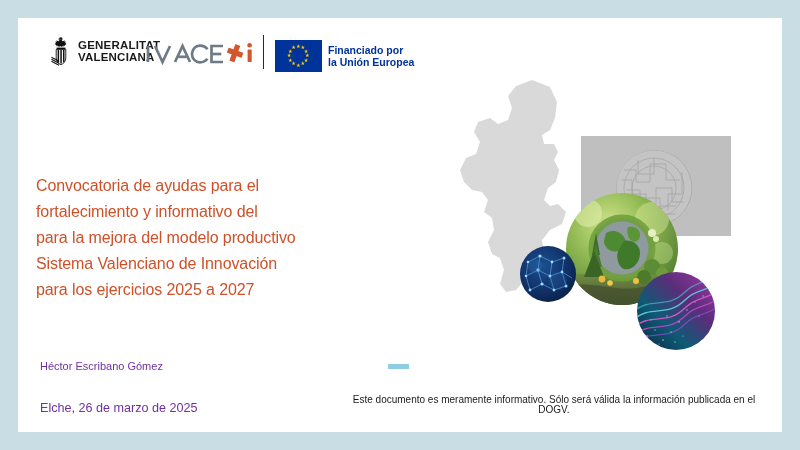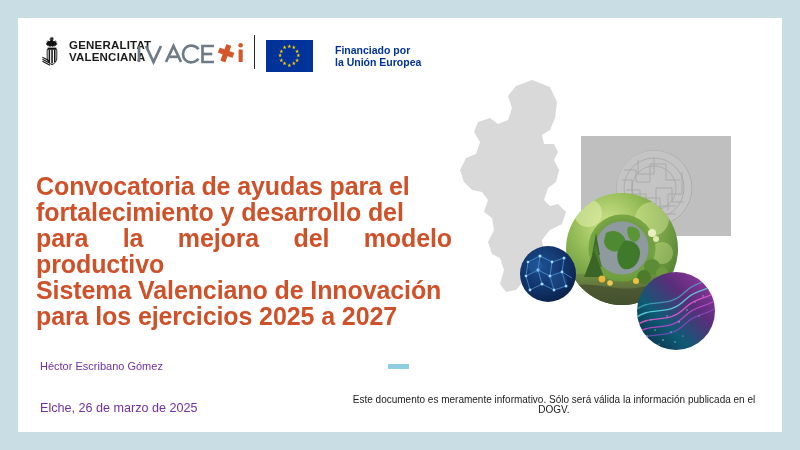--- a/index.html
+++ b/index.html
@@ -23,21 +23,21 @@
     top: 18px;
     width: 764px;
     height: 414px;
     background: #ffffff;
     overflow: hidden;
   }
 
   
   #logo-bar {
     position: absolute;
-    left: 4px; top: 0;
+    left: 13px; top: 0;
     width: 100%; height: 70px;
   }
 
   .gv-logo {
     position: absolute;
     left: 18px;
     top: 18px;
     display: flex;
     align-items: center;
     gap: 5px;
@@ -67,21 +67,21 @@
     height: 34px;
     background: #2a2a2a;
   }
 
   .eu-logo {
     position: absolute;
     left: 244px;
     top: 22px;
     display: flex;
     align-items: center;
-    gap: 22px;
+    gap: 6px;
   }
   .eu-flag {
     width: 47px; height: 32px;
     background: #003399;
     position: relative;
   }
   .eu-star {
     position: absolute;
     color: #FFCC00;
     font-size: 5.2px;
@@ -148,22 +148,22 @@
     left: 219px; top: 204px;
     width: 78px; height: 78px;
   }
 
   
   #title {
     position: absolute;
     left: 18px;
     top: 155px;
     width: 416px;
-    font-size: 25px;
-    font-weight: bold;
+    font-size: 16px;
+    font-weight: normal;
     line-height: 26px;
     color: #ce5129;
     text-align: justify;
     text-align-last: left;
     letter-spacing: -0.1px;
   }
   #title .lastline { text-align: right; }
 
   #author-block {
     position: absolute;
@@ -435,21 +435,21 @@
               <circle cx="46" cy="64" r="0.6"></circle>
             <circle cx="38" cy="70" r="0.7"></circle>
               <circle cx="62" cy="44" r="0.6"></circle>
           </g>
         </svg>
       </div>
     </div>
 
     <div id="title">
       <div>Convocatoria de ayudas para el</div>
-      <div>fortalecimiento y desarrollo del</div>
+      <div>fortalecimiento y informativo del</div>
       <div>para la mejora del modelo productivo</div>
       <div>Sistema Valenciano de Innovación</div>
       <div class="lastline">para los ejercicios 2025 a 2027</div>
     </div>
 
     <div id="author-block">
       <div id="author-name">Héctor Escribano Gómez</div>
       <div id="author-place">Elche, 26 de marzo de 2025</div>
     </div>
 

